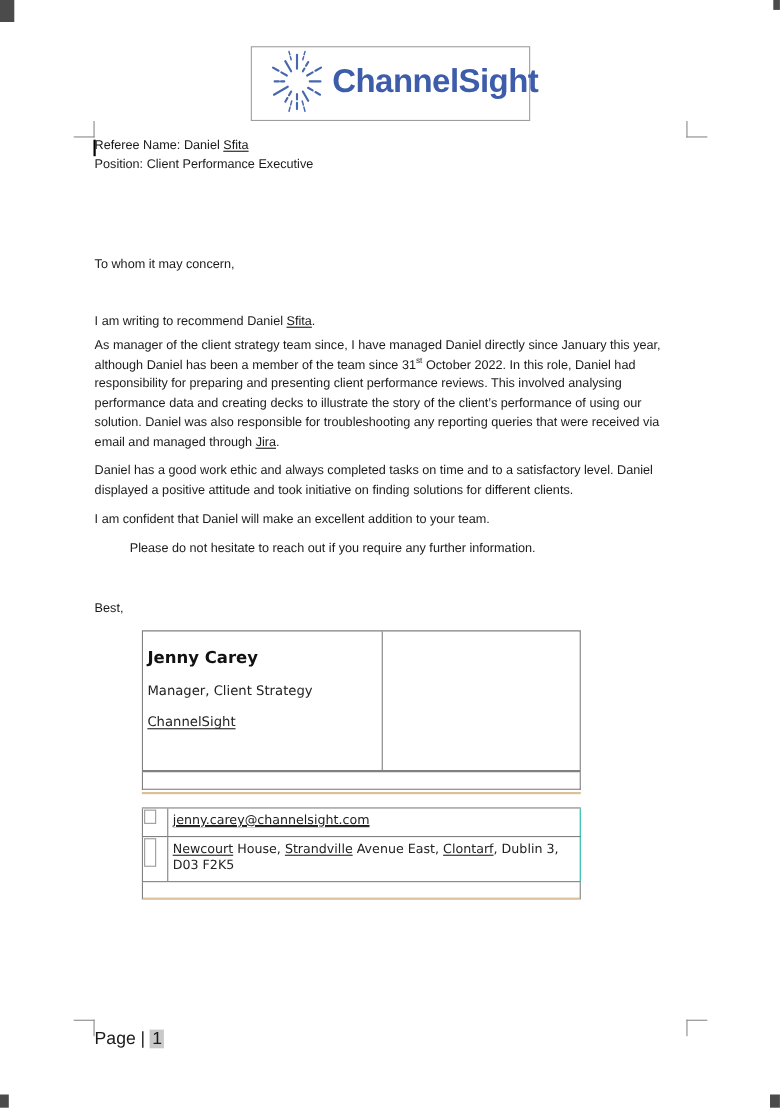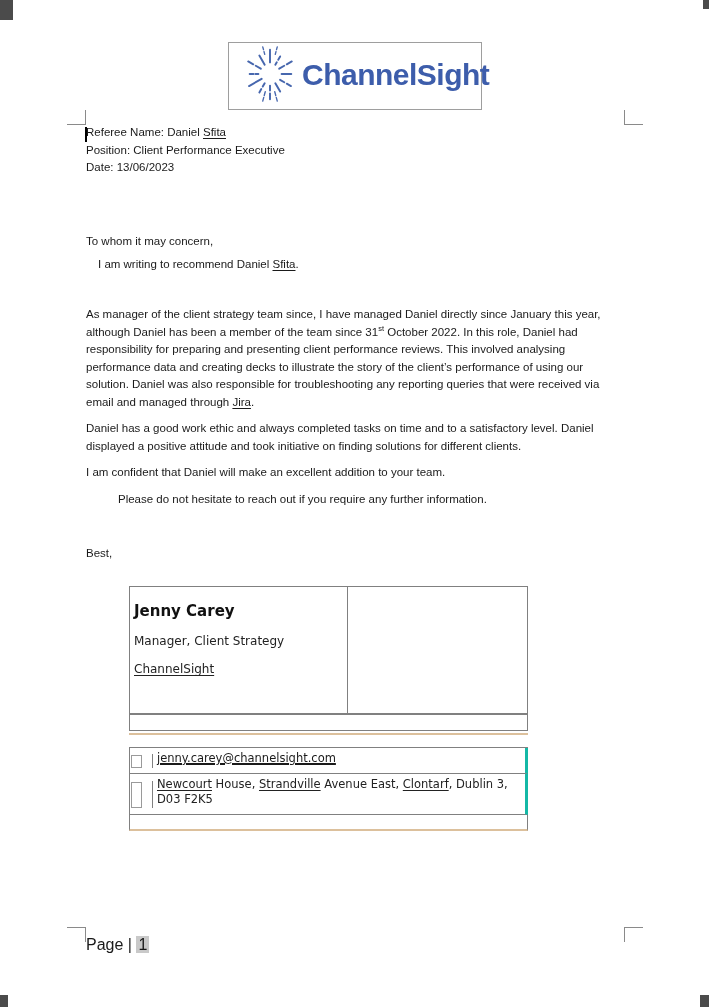--- a/index.html
+++ b/index.html
@@ -39,31 +39,31 @@
   .doc{position:absolute;left:86px;width:542px;font-size:11.5px;line-height:17.6px;}
   .squig{
     text-decoration-line:underline;text-decoration-style:wavy;
     text-decoration-color:#c00000;text-decoration-thickness:1px;
     text-underline-offset:2px;
     text-decoration:underline;
   }
   sup{font-size:7.5px;vertical-align:super;line-height:0;}
 
   
-  .sig{position:absolute;left:85px;top:586px;width:399px;font-family:"DejaVu Sans",sans-serif;color:#222;padding-left:44px;}
+  .sig{position:absolute;left:85px;top:573px;width:399px;font-family:"DejaVu Sans",sans-serif;color:#222;padding-left:44px;}
   .sig-main{display:flex;border:1px solid #808080;border-bottom:2px solid #808080;height:129px;box-sizing:border-box;}
   .sig-main-left{width:218px;border-right:1px solid #808080;padding:15px 6px 0 4px;box-sizing:border-box;}
   .sig-main-right{flex:1;}
   .sig-name{font-size:15px;font-weight:bold;color:#111;}
   .sig-title{font-size:12px;margin-top:14px;}
   .sig-company{font-size:12px;margin-top:14px;display:inline-block;}
   .sig-spacer{height:16px;border:1px solid #808080;border-top:none;box-sizing:border-box;}
   .tan-line{height:2px;background:#dcc09c;margin-top:2px;}
   .links{margin-top:12px;border-top:1px solid #808080;}
-  .link-row{display:flex;border-left:1px solid #808080;border-right:3px solid #14b8a6;border-bottom:1px solid #808080;box-sizing:border-box;align-items:center;}
+  .link-row{display:flex;border-left:1px solid #808080;border-right:1px solid #14b8a6;border-bottom:1px solid #808080;box-sizing:border-box;}
   .icon-cell{width:23px;border-right:1px solid #808080;box-sizing:border-box;padding:1px 0 0 1px;}
   .img-ph{width:11px;height:13px;border:1px solid #9a9a9a;box-sizing:border-box;background:#fff;}
   .img-ph.tall{height:26px;}
   .txt-cell{flex:1;padding:3px 4px 7px 4px;font-size:11.5px;line-height:15px;}
   .siglink{color:#1a1a1a;text-decoration-line:underline;text-decoration-color:#1a1a1a;cursor:pointer;}
   .thin-row{height:16px;border-left:1px solid #808080;border-right:1px solid #808080;border-bottom:2px solid #dcc09c;box-sizing:border-box;}
 
   .footer{position:absolute;left:86px;top:936px;font-size:16px;}
   .page-num{background:#c9c9c9;padding:0 2px;}
 </style>
@@ -104,26 +104,25 @@
 <div class="crop tl"></div>
 <div class="crop tr"></div>
 <div class="crop bl"></div>
 <div class="crop br"></div>
 
 <div class="caret"></div>
 
 <div class="doc" style="top:124px;">
   <div><span>Referee Name: Daniel </span><span class="squig">Sfita</span></div>
   <div>Position: Client Performance Executive</div>
-  <div>Date: 13/06/2023</div>
 </div>
 
 <div class="doc" style="top:233px;">To whom it may concern,</div>
 
-<div class="doc" style="top:256px;margin-left:12px;"><span>I am writing to recommend Daniel </span><span class="squig">Sfita</span><span>.</span></div>
+<div class="doc" style="top:284px;"><span>I am writing to recommend Daniel </span><span class="squig">Sfita</span><span>.</span></div>
 
 <div class="doc" style="top:306px;"><span>As manager of the client strategy team since, I have managed Daniel directly since January this year, although Daniel has been a member of the team since 31</span><sup>st</sup><span> October 2022. In this role, Daniel had responsibility for preparing and presenting client performance reviews. This involved analysing performance data and creating decks to illustrate the story of the client’s performance of using our solution. Daniel was also responsible for troubleshooting any reporting queries that were received via email and managed through </span><span class="squig">Jira</span><span>.</span></div>
 
 <div class="doc" style="top:420px;">Daniel has a good work ethic and always completed tasks on time and to a satisfactory level. Daniel displayed a positive attitude and took initiative on finding solutions for different clients.</div>
 
 <div class="doc" style="top:464px;">I am confident that Daniel will make an excellent addition to your team.</div>
 
 <div class="doc" style="top:491px;margin-left:32px;">Please do not hesitate to reach out if you require any further information.</div>
 
 <div class="doc" style="top:545px;">Best,</div>

